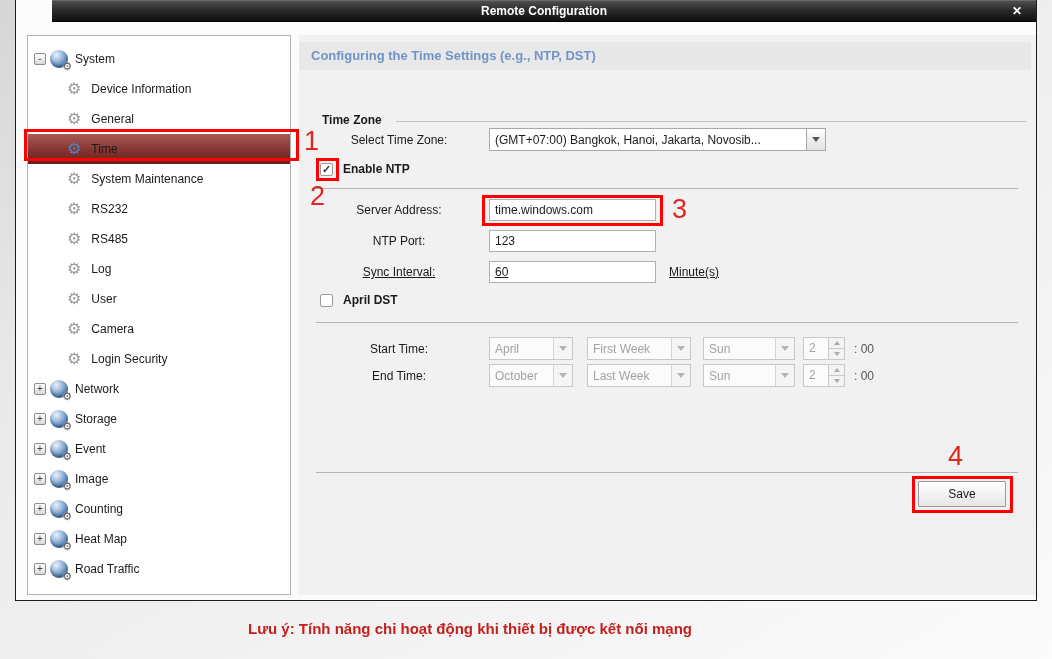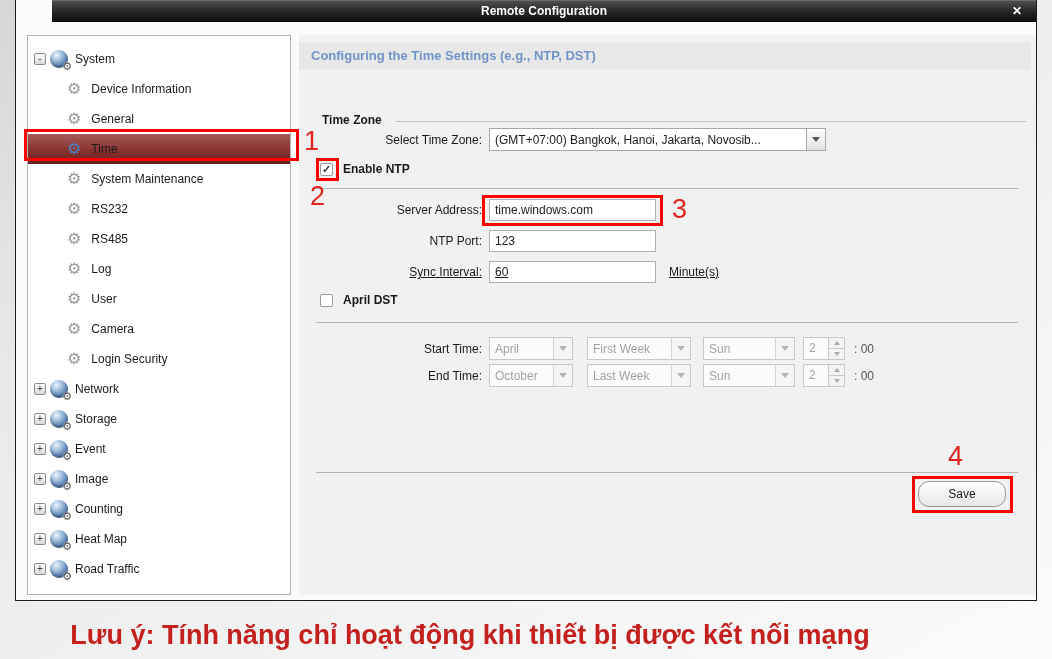--- a/index.html
+++ b/index.html
@@ -41,21 +41,21 @@
 
   
   .strip { position:absolute; left:283px; top:42px; width:732px; height:28px;
     background:#e8e8e8; border-radius:2px; color:#7293c7; font-weight:bold;
     font-size:13px; line-height:28px; padding-left:12px; z-index:3; }
   .sect { position:absolute; font-size:12px; font-weight:bold; color:#1a1a1a; z-index:3; }
   .sect-line { position:absolute; height:1px; background:#c2c2c2; z-index:3; }
   .hr { position:absolute; height:1px; background:#b5b5b5; z-index:3; }
 
   .frow { position:absolute; display:flex; align-items:center; z-index:3; font-size:12px; color:#1a1a1a; }
-  .flabel { width:173px; text-align:right; padding-right:7px; flex:0 0 auto; }
+  .flabel { width:173px; text-align:center; padding-right:7px; flex:0 0 auto; }
   .tinput { height:22px; width:167px; border:1px solid #b0b0b0; background:#fff;
     font-size:12px; color:#1a1a1a; padding:0 5px; font-family:"Liberation Sans",sans-serif; }
   .unit { margin-left:13px; }
 
   .combo { height:23px; border:1px solid #a8a8a8; background:#fff; display:flex;
     align-items:center; overflow:hidden; }
   .combo-val { flex:1; padding:0 5px; white-space:nowrap; overflow:hidden; }
   .combo-btn { width:19px; align-self:stretch; border-left:1px solid #a8a8a8;
     background:linear-gradient(#fdfdfd,#e2e2e2); display:flex; align-items:center; justify-content:center; }
   .arr-dn { width:0; height:0; border-left:4px solid transparent; border-right:4px solid transparent;
@@ -75,29 +75,29 @@
   .spin-up,.spin-dn { flex:1; border:1px solid #c9c9c9; border-left:none; background:#f3f3f3;
     display:flex; align-items:center; justify-content:center; }
   .spin-dn { border-top:none; }
   .arr-up-s { width:0; height:0; border-left:3px solid transparent; border-right:3px solid transparent;
     border-bottom:4px solid #aaa; }
   .arr-dn-s { width:0; height:0; border-left:3px solid transparent; border-right:3px solid transparent;
     border-top:4px solid #aaa; }
   .suffix { margin-left:9px; color:#555; }
 
   .save-btn { position:absolute; left:902px; top:481px; width:88px; height:26px; z-index:4;
-    border:1px solid #9a9a9a; border-radius:11px; background:linear-gradient(#fefefe,#e7e7e7);
+    border:1px solid #9a9a9a; border-radius:1px; background:linear-gradient(#fefefe,#e7e7e7);
     font-size:12px; color:#1a1a1a; font-family:"Liberation Sans",sans-serif; }
 
   
   .ann-box { position:absolute; border:3px solid #fe0000; z-index:6; pointer-events:none; }
   .ann-num { position:absolute; color:#e0241e; font-size:27px; z-index:6; pointer-events:none; }
 
   .footer-note { position:absolute; left:0; top:620px; width:940px; text-align:center;
-    font-size:27px; font-weight:bold; color:#c4201d; }
+    font-size:15px; font-weight:bold; color:#c4201d; }
 </style>
 </head>
 <body>
 
 <div class="dialog">
 
   <div class="titlebar">
     <span class="title">Remote Configuration</span>
     <span class="close-btn">✕</span>
   </div>

